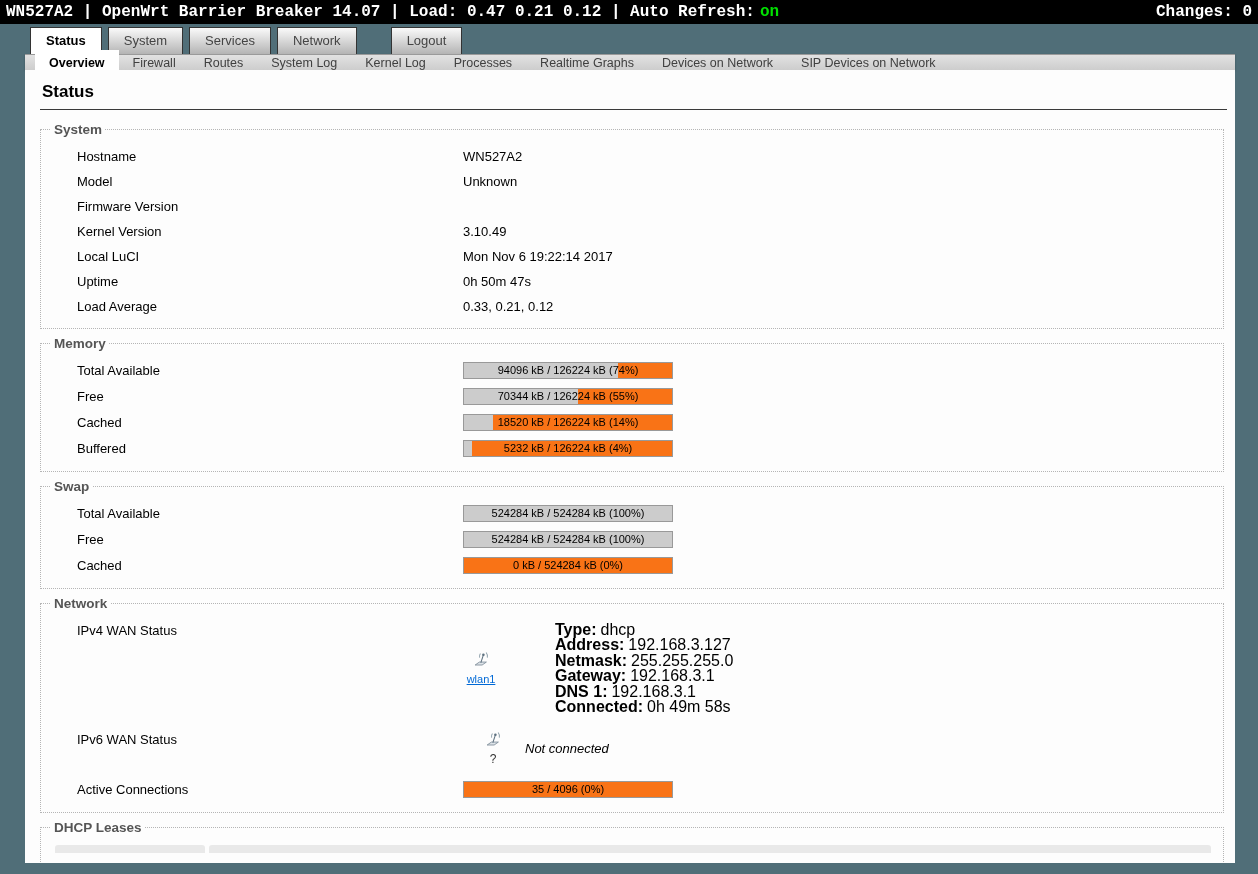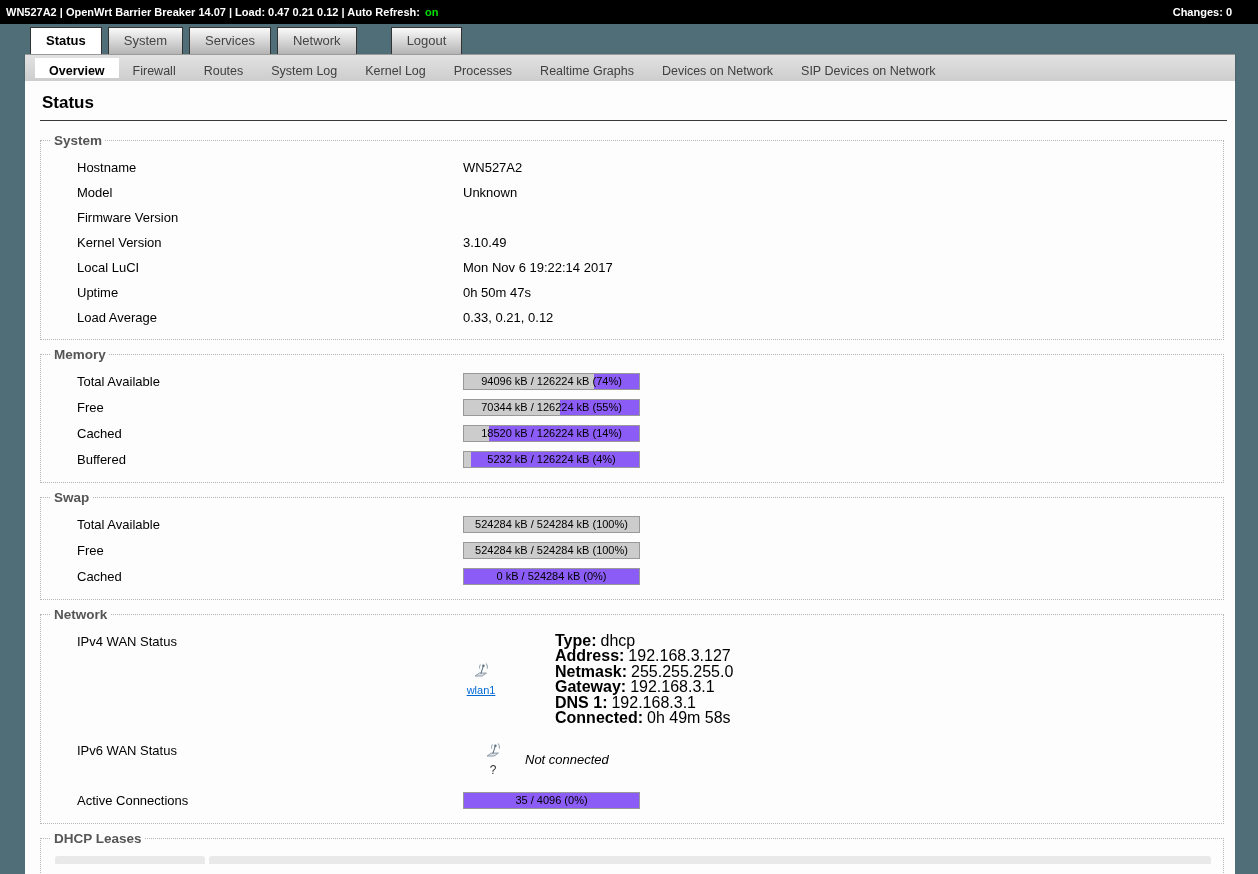--- a/index.html
+++ b/index.html
@@ -11,23 +11,24 @@
     color: #000;
   }
   
   .topbar {
     height: 24px;
     background: #000;
     color: #fff;
     display: flex;
     justify-content: space-between;
     align-items: center;
-    padding: 0 26px 0 6px;
-    font-size: 11px;
-    font-weight: bold;
+    padding: 0 6px 0 6px;
+    font-size: 16px;
+    font-weight: bold;
+    font-family: Liberation Mono, monospace;
   }
   .topbar .on { color: #00e000; margin-left: 5px; }
   
   .tabrow1 {
     display: flex;
     align-items: flex-end;
     height: 30px;
     padding-left: 30px;
   }
   .tab {
@@ -45,23 +46,23 @@
     color: #000;
     font-weight: bold;
   }
   .tab.logout { margin-left: 28px; }
   
   .tabrow2 {
     margin: 0 23px 0 25px;
     background: linear-gradient(#e2e2e2, #cdcdcd);
     border-top: 1px solid #9a9a9a;
     box-shadow: 0 1px 2px rgba(0,0,0,.25);
-    height: 27px;
+    height: 16px;
     display: flex;
-    align-items: center;
+    align-items: flex-end;
     padding-left: 10px;
   }
   .subtab {
     color: #404040;
     font-size: 12.5px;
     padding: 6px 14px 0 14px;
     cursor: pointer;
     white-space: nowrap;
   }
   .subtab.active {
@@ -106,24 +107,24 @@
     width: 388px;
     flex: 0 0 388px;
     padding-left: 2px;
     padding-top: 1px;
     margin-left: 20px;
   }
   .rowvalue { padding-top: 1px; }
   
   .pbar {
     position: relative;
-    width: 177px;
+    width: 210px;
     height: 17px;
     border: 1px solid #999;
-    background: #8b5cf6;
+    background: #f97316;
   }
   .pfill {
     position: absolute;
     left: 0; top: 0; bottom: 0;
     background: #ccc;
   }
   .ptext {
     position: absolute;
     left: 0; right: 0; top: 0; bottom: 0;
     text-align: center;

